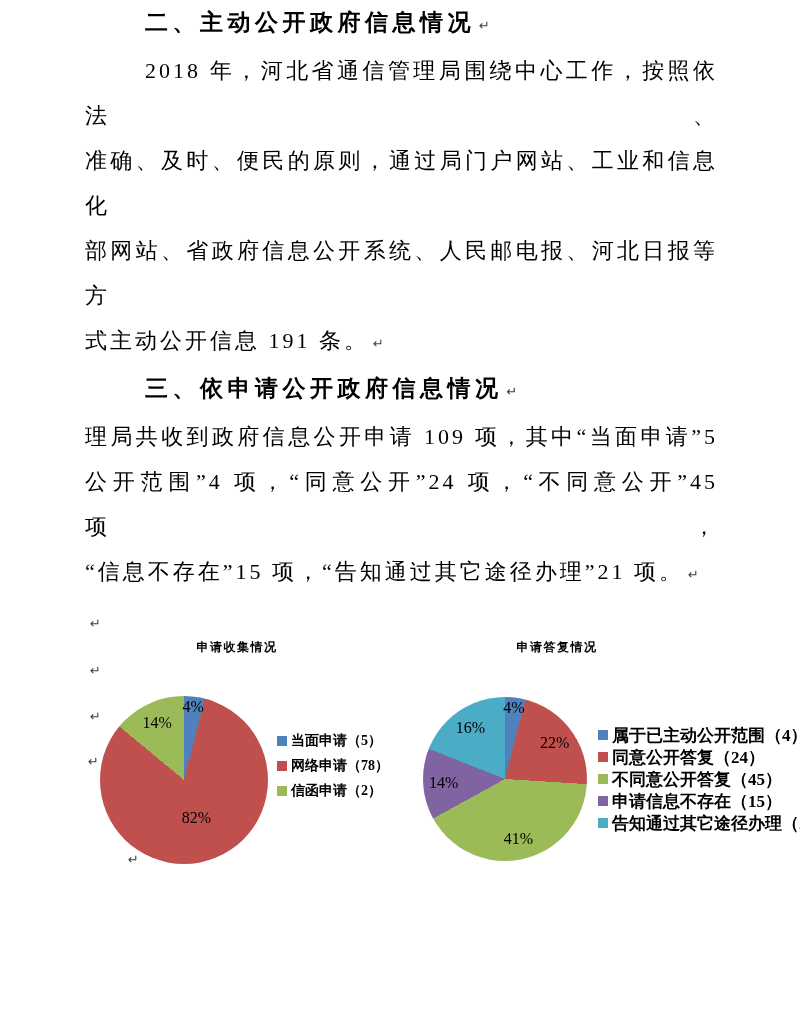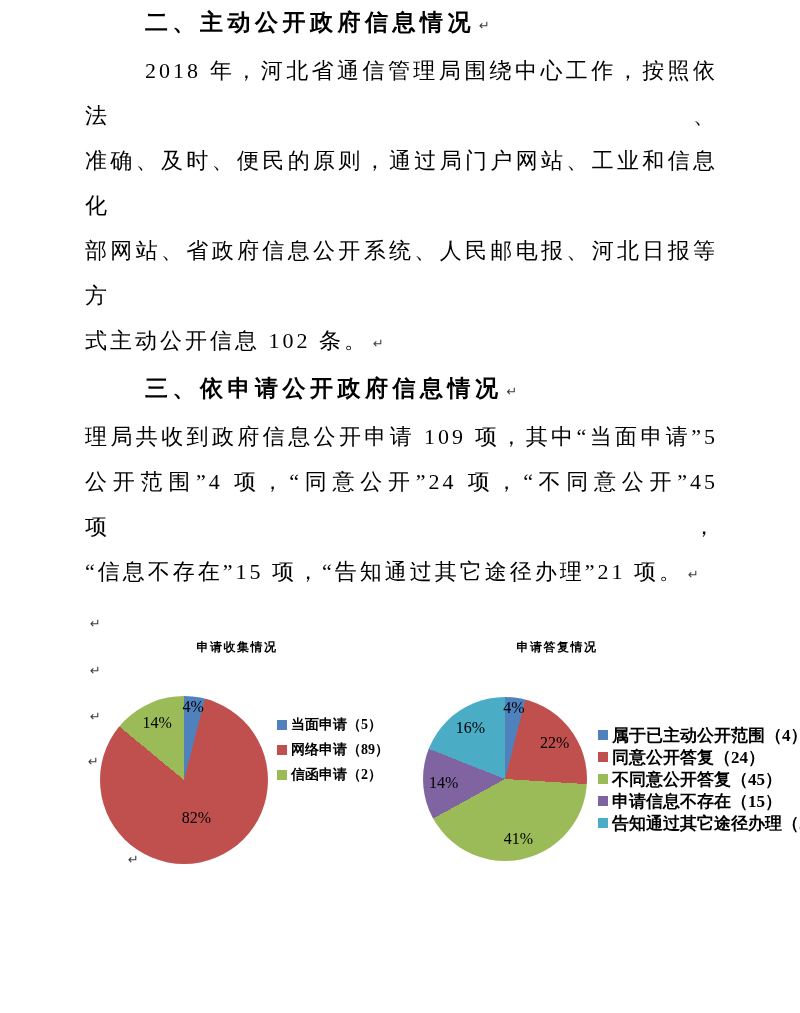--- a/index.html
+++ b/index.html
@@ -48,21 +48,21 @@
   .swatch { width: 10px; height: 10px; flex: none; margin-right: 4px; }
 </style>
 </head>
 <body>
 
 <div id="doc-top" class="doc-flow">
     <div class="block heading"><span>二、主动公开政府信息情况</span><span class="pmark">↵</span></div>
     <div class="block line first"><span>2018 年，河北省通信管理局围绕中心工作，按照依法、</span></div>
     <div class="block line"><span>准确、及时、便民的原则，通过局门户网站、工业和信息化</span></div>
     <div class="block line"><span>部网站、省政府信息公开系统、人民邮电报、河北日报等方</span></div>
-    <div class="block line last"><span>式主动公开信息 102 条。</span><span class="pmark">↵</span></div>
+    <div class="block line last"><span>式主动公开信息 191 条。</span><span class="pmark">↵</span></div>
     <div class="block heading"><span>三、依申请公开政府信息情况</span><span class="pmark">↵</span></div>
     <div class="block line"><span>理局共收到政府信息公开申请 109 项，其中“当面申请”5</span></div>
     <div class="block line"><span>公开范围”4 项，“同意公开”24 项，“不同意公开”45 项，</span></div>
     <div class="block line last"><span>“信息不存在”15 项，“告知通过其它途径办理”21 项。</span><span class="pmark">↵</span></div>
   </div>
 
 <div class="charts">
 
   <span class="cmark" style="left:90px;top:20px">↵</span>
   <span class="cmark" style="left:90px;top:67px">↵</span>
@@ -70,28 +70,28 @@
   <span class="cmark" style="left:88px;top:158px">↵</span>
   <span class="cmark" style="left:128px;top:256px">↵</span>
 
   <div class="chart">
     <div class="chart-title" style="left:112px;top:42px;width:250px">申请收集情况</div>
     <div class="pie" id="pie-0" style="left: 100px; top: 99px; width: 168px; height: 168px; background: conic-gradient(rgb(79, 129, 189) 0%, rgb(79, 129, 189) 4%, rgb(192, 80, 77) 4%, rgb(192, 80, 77) 86%, rgb(155, 187, 89) 86%, rgb(155, 187, 89) 100%);">
         <span class="pct" style="left: 93.1594px; top: 11.4963px;">4%</span>
         <span class="pct" style="left: 96.4596px; top: 122.347px;">82%</span>
         <span class="pct" style="left: 57.1759px; top: 26.9959px;">14%</span>
       </div>
-    <div class="legend" id="legend-0" style="left:277px;top:115px">
+    <div class="legend" id="legend-0" style="left:277px;top:131px">
         <div class="legend-item">
           <span class="swatch" style="background: rgb(79, 129, 189);"></span>
           <span>当面申请（5）</span>
         </div>
         <div class="legend-item">
           <span class="swatch" style="background: rgb(192, 80, 77);"></span>
-          <span>网络申请（89）</span>
+          <span>网络申请（78）</span>
         </div>
         <div class="legend-item">
           <span class="swatch" style="background: rgb(155, 187, 89);"></span>
           <span>信函申请（2）</span>
         </div>
       </div>
   </div>
 
   <div class="chart">
     <div class="chart-title" style="left:432px;top:42px;width:250px">申请答复情况</div>

